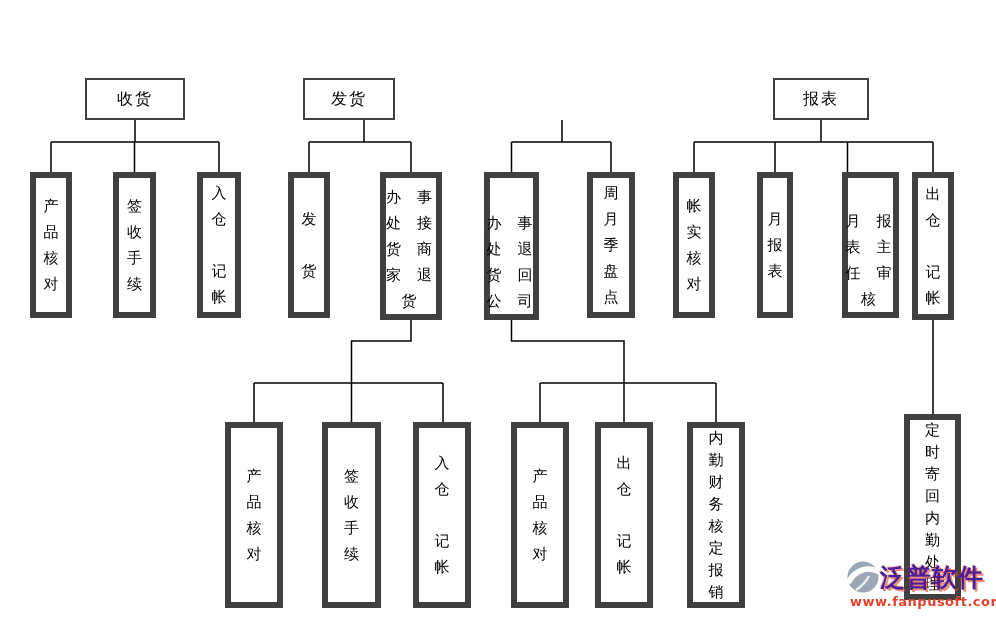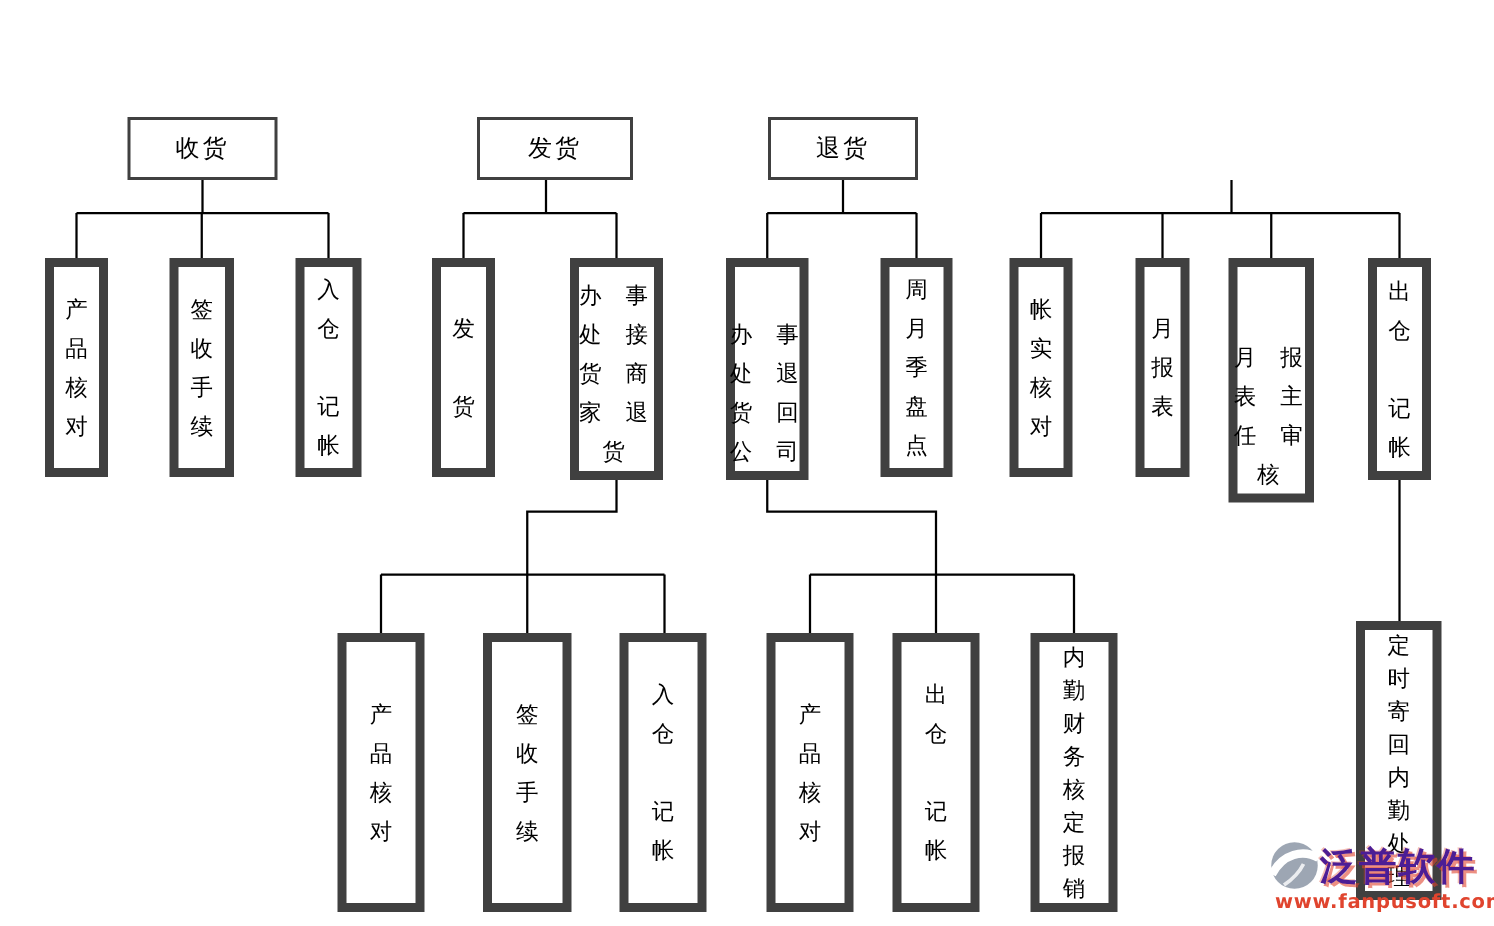--- a/index.html
+++ b/index.html
@@ -48,25 +48,25 @@
       <path d="M821 120 V142 M694 142 H933 M694 142 V173 M775 142 V173 M847.5 142 V173 M933 142 V173"></path>
       <path d="M411 320 V341 H351.5 V423 M254 383 H443 M254 383 V423 M443 383 V423"></path>
       <path d="M511.5 320 V341 H624 V423 M540 383 H716 M540 383 V423 M716 383 V423"></path>
       <path d="M933 320 V415"></path>
     </g>
   </svg>
 
   <div class="box top" style="left:85px;top:78px;width:100px;height:42px;">
     <span class="txt">收货</span>
   </div>
-  <div class="box top" style="left:318px;top:78px;width:104px;height:42px;">
+  <div class="box top" style="left:303px;top:78px;width:92px;height:42px;">
     <span class="txt">发货</span>
   </div>
-  <div class="box top" style="left:512px;top:78px;width:100px;height:42px;">
-    <span class="txt">退货</span>
+  <div class="box top" style="left:773px;top:78px;width:96px;height:42px;">
+    <span class="txt">报表</span>
   </div>
 
   <div class="box" style="left:30px;top:172px;width:42px;height:146px;">
     <span class="txt">产
 品
 核
 对</span>
   </div>
   <div class="box" style="left:113px;top:172px;width:43px;height:146px;">
     <span class="txt">签
@@ -113,21 +113,21 @@
     <span class="txt">帐
 实
 核
 对</span>
   </div>
   <div class="box" style="left:757px;top:172px;width:36px;height:146px;">
     <span class="txt">月
 报
 表</span>
   </div>
-  <div class="box cols" style="left:819px;top:172px;width:57px;height:163px;">
+  <div class="box cols" style="left:842px;top:172px;width:57px;height:146px;">
     <span class="txt">月报
 表主
 任审
 核</span>
   </div>
   <div class="box" style="left:912px;top:172px;width:42px;height:148px;">
     <span class="txt">出
 仓
 
 记

